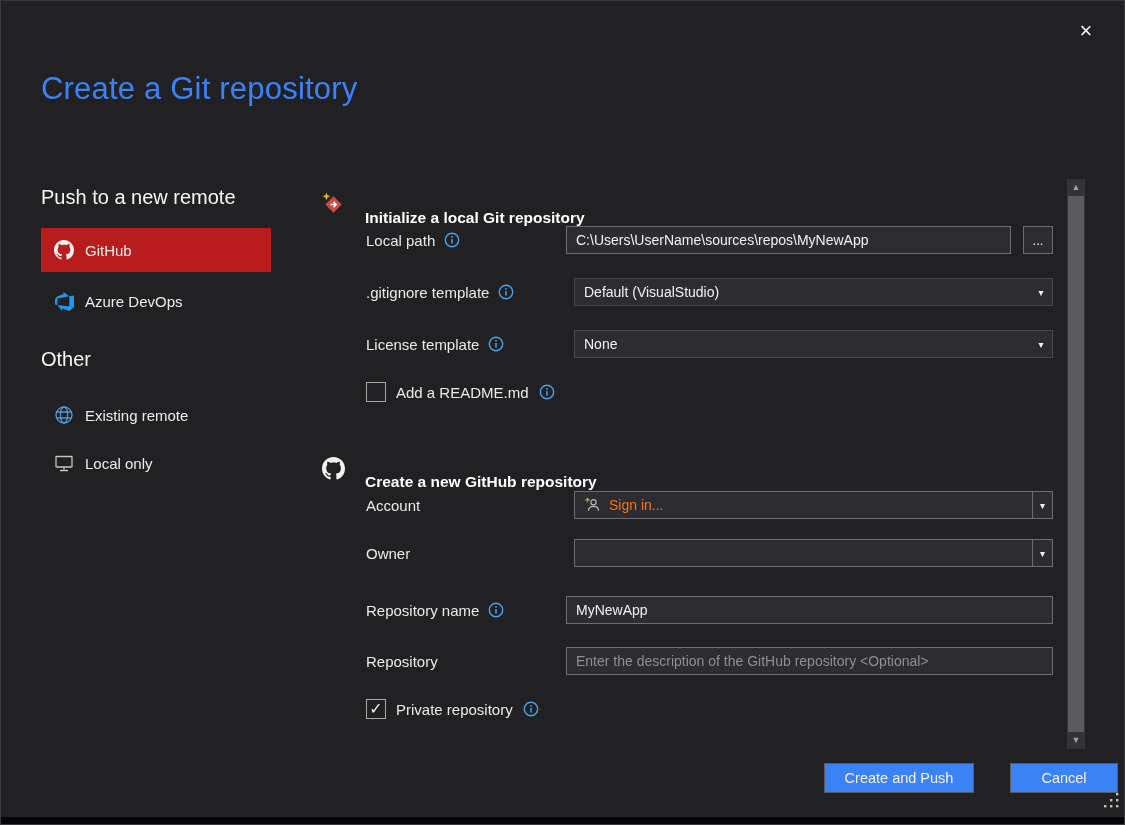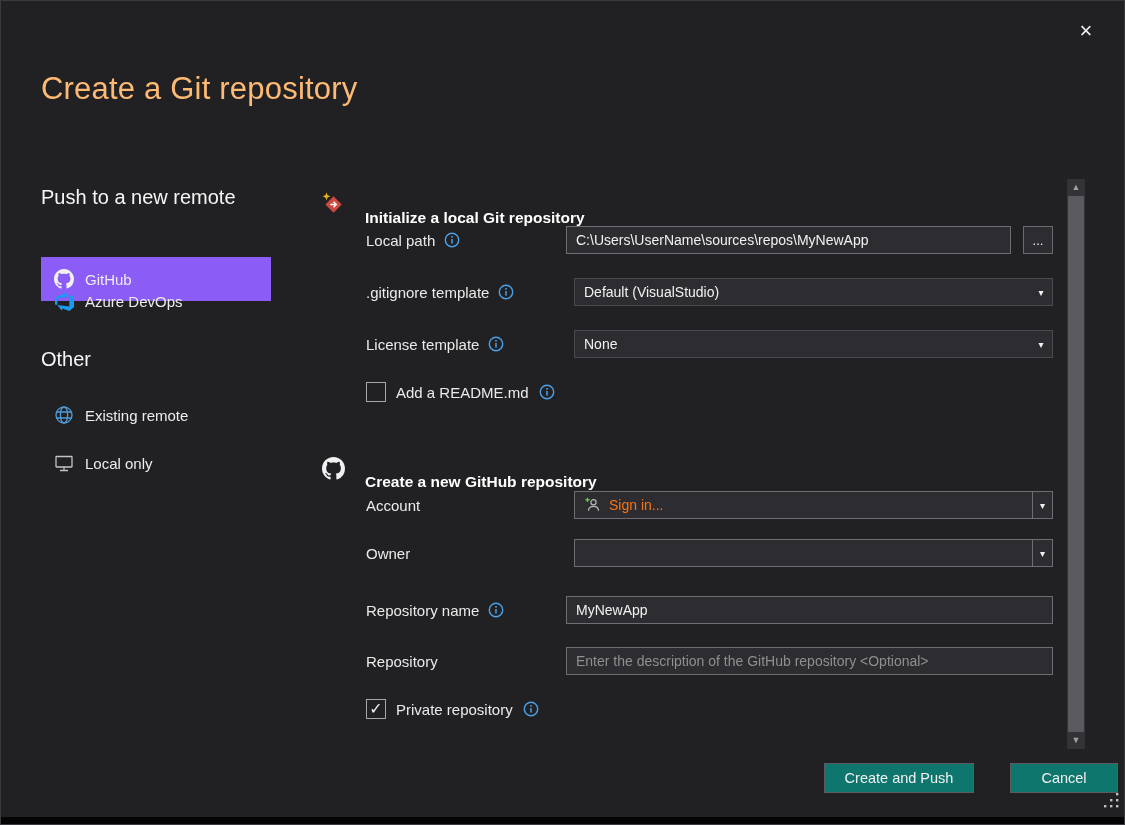--- a/index.html
+++ b/index.html
@@ -6,28 +6,28 @@
   html,body { width:1125px; height:825px; }
   body {
     background:#1f1f22;
     font-family:"Liberation Sans", sans-serif;
     color:#dcdcdc;
     position:relative;
     overflow:hidden;
   }
   .window { position:absolute; inset:0; background:#212124; border:1px solid #3a3a3e; }
 
-  .dialog-title { position:absolute; left:40px; top:70px; font-size:31px; font-weight:300; color:#fdba74; letter-spacing:.2px; }
+  .dialog-title { position:absolute; left:40px; top:70px; font-size:31px; font-weight:300; color:#3b82f6; letter-spacing:.2px; }
   .close-btn { position:absolute; top:14px; right:20px; width:36px; height:32px; background:transparent; border:none;
                color:#f1f1f1; font-size:22px; line-height:30px; text-align:center; cursor:default; font-family:"Liberation Sans",sans-serif; }
 
   .side-heading { position:absolute; left:40px; font-size:20px; font-weight:400; color:#f5f5f5; }
   .side-item { position:absolute; left:40px; width:230px; height:44px; display:flex; align-items:center; gap:11px;
                padding-left:13px; font-size:15px; color:#ececec; cursor:default; }
-  .side-item.selected { background:#8b5cf6;margin-top:29px; }
+  .side-item.selected { background:#b91c1c; }
   .icon20 { width:20px; height:20px; display:flex; align-items:center; justify-content:center; flex:none; }
   .icon24 { width:24px; height:24px; display:flex; align-items:center; justify-content:center; flex:none; }
 
   .section-header { position:absolute; left:320px; display:flex; align-items:center; gap:20px; }
   .section-title { font-size:15.5px; font-weight:bold; color:#ffffff;margin-top:28px; }
 
   .row { position:absolute; left:365px; width:687px; height:28px; display:flex; align-items:center; }
   .row .lbl { width:200px; flex:none; display:flex; align-items:center; gap:9px; font-size:15px; color:#eaeaea; }
 
   .field { height:28px; background:#2d2d31; border:1px solid #494950; color:#f1f1f1; font-size:14px;
@@ -52,21 +52,21 @@
   .checkbox { width:20px; height:20px; border:1px solid #a8a8a8; background:transparent; display:flex;
               align-items:center; justify-content:center; font-size:16px; color:#f1f1f1; flex:none; line-height:1; }
 
   .info-icon { flex:none; width:16px; height:16px; display:inline-flex; }
 
   .scrollbar { position:absolute; right:39px; top:178px; width:18px; height:570px; background:#333337; }
   .scroll-arrow { position:absolute; left:0; width:18px; height:17px; text-align:center; font-size:9px;
                   color:#a0a0a0; line-height:17px; cursor:default; }
   .scroll-thumb { position:absolute; left:1px; width:16px; top:17px; height:calc(100% - 34px); background:#5a5a60; }
 
-  .footer-btn { position:absolute; top:762px; height:30px; background:#0f766e; border:1px solid #5b5b61;
+  .footer-btn { position:absolute; top:762px; height:30px; background:#3b82f6; border:1px solid #5b5b61;
                 color:#f1f1f1; font-size:14.5px; font-family:"Liberation Sans",sans-serif; }
 
   .bottom-strip { position:absolute; left:0; right:0; bottom:0; height:7px; background:#050505; }
   .grip { position:absolute; right:3px; bottom:10px; }
 </style>
 </head>
 <body>
 
 <div class="window">
 

